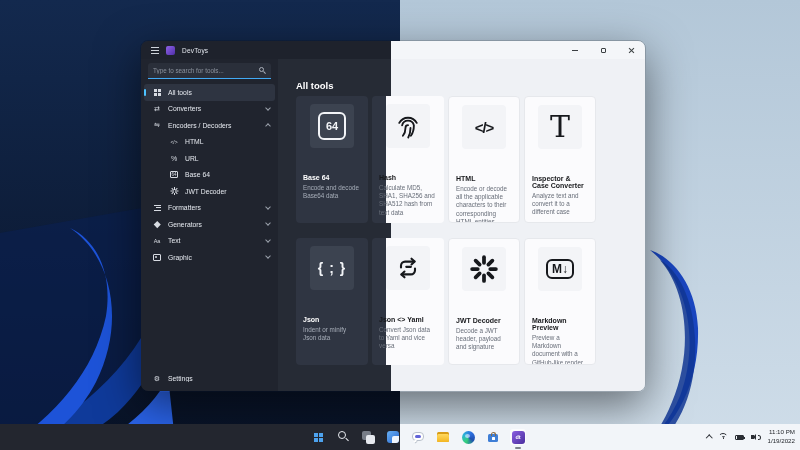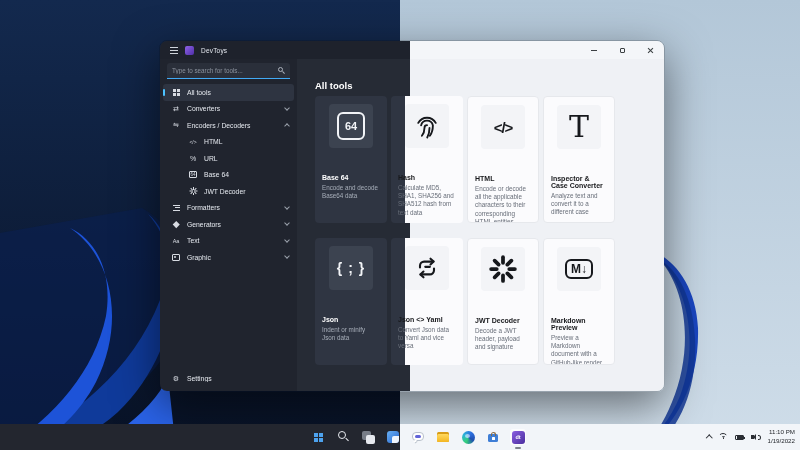--- a/index.html
+++ b/index.html
@@ -4,21 +4,21 @@
 <style>
   * { margin:0; padding:0; box-sizing:border-box; }
   html,body { width:800px; height:450px; overflow:hidden; }
   body { font-family:"Liberation Sans", sans-serif; }
   .screen { position:relative; width:800px; height:450px; overflow:hidden; background:#0a1430; }
 
   
   .wallpaper { position:absolute; inset:0; }
 
   
-  .window { position:absolute; left:159px; top:40px; width:506px; height:352px;
+  .window { position:absolute; left:140px; top:40px; width:506px; height:352px;
             border-radius:8px; overflow:hidden; box-shadow:0 14px 44px rgba(0,0,0,.5);
             border:1px solid rgba(0,0,0,.25); }
   .titlebar { position:absolute; left:0; top:0; right:0; height:18px;
               background:linear-gradient(to right,#1e222c 250px,#f4f6f9 250px);
               display:flex; align-items:center; }
   .tb-left { display:flex; align-items:center; gap:7px; padding-left:10px; }
   .i-menu { width:8px; display:flex; flex-direction:column; gap:2px; }
   .i-menu i { display:block; height:1px; background:#cfd4db; }
   .logo { width:9px; height:9px; border-radius:2px; background:linear-gradient(135deg,#8f62e8,#4f2fa8); }
   .app-name { font-size:6.5px; color:#e3e7ee; letter-spacing:.2px; }

